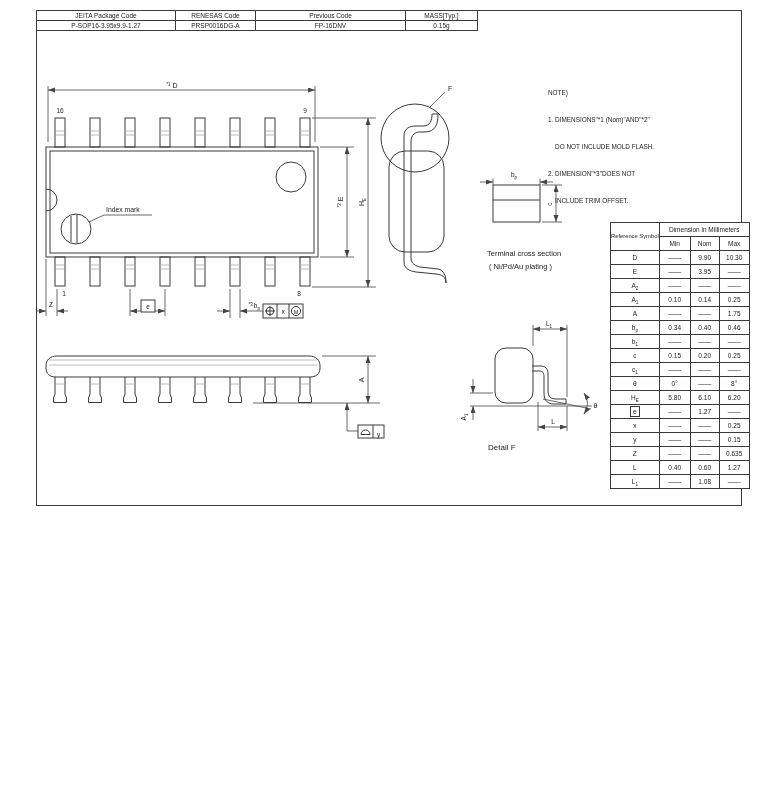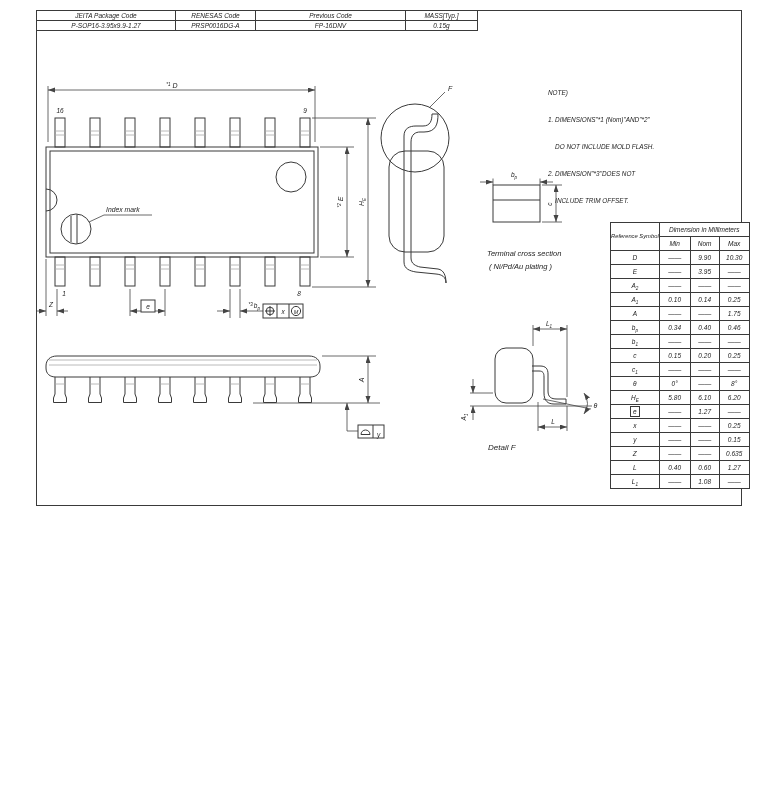--- a/index.html
+++ b/index.html
@@ -1,17 +1,17 @@
 <!DOCTYPE html>
 <html><head>
 <meta charset="utf-8">
 <style>
   html,body{margin:0;padding:0;background:#fff;}
   #page{position:relative;width:757px;height:788px;background:#fff;overflow:hidden;
-        font-family:"Liberation Sans","DejaVu Sans",sans-serif;color:#222;font-style:italic;}
+        font-family:"Liberation Sans","DejaVu Sans",sans-serif;color:#222;}
   svg{position:absolute;left:0;top:0;}
   .ln{stroke:#3a3a3a;stroke-width:1;fill:none;}
   .dim{stroke:#444;stroke-width:0.8;fill:none;}
   .lt{stroke:#a8a8a8;stroke-width:0.8;fill:none;}
   svg text{fill:#222;}
   table{border-collapse:collapse;background:#fff;}
   #hdrTable{position:absolute;left:36px;top:10px;}
   #hdrTable td{border:1px solid #3a3a3a;font-size:6.5px;line-height:8px;height:9px;
                text-align:center;padding:0 2px;white-space:nowrap;}
   #dimTable{position:absolute;left:610px;top:222px;table-layout:fixed;}

